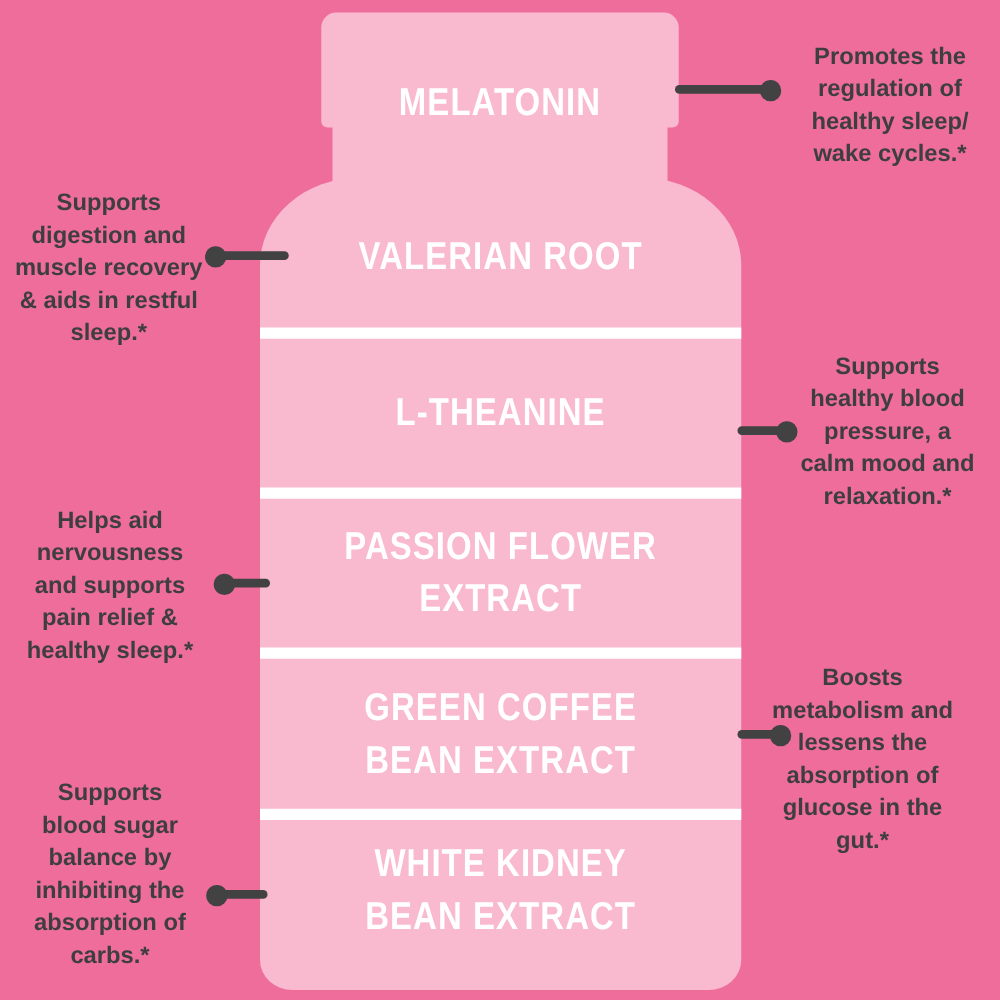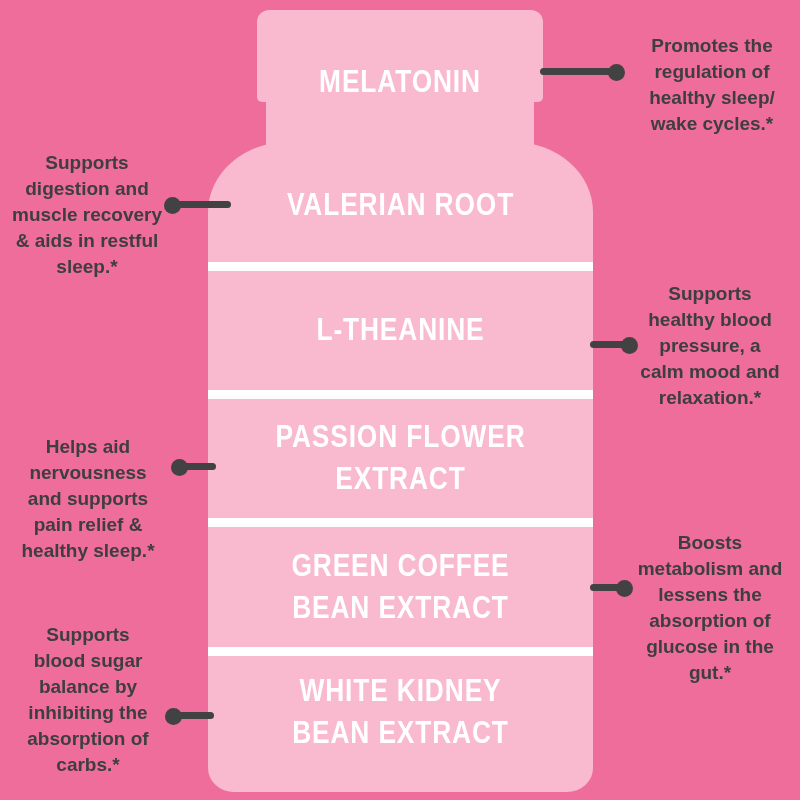--- a/index.html
+++ b/index.html
@@ -95,31 +95,31 @@
     <div class="co" style="left:620px;top:281px;width:180px;">Supports
 healthy blood
 pressure, a
 calm mood and
 relaxation.*</div>
   </div>
 
   <div>
     <div class="line" style="left:180px;top:463px;width:36px;"></div>
     <div class="dot" style="left:171px;top:459px;"></div>
-    <div class="co" style="left:0px;top:434px;width:176px;">Helps aid
+    <div class="co" style="left:0px;top:404px;width:176px;">Helps aid
 nervousness
 and supports
 pain relief &amp;
 healthy sleep.*</div>
   </div>
 
   <div>
     <div class="line" style="left:590px;top:584px;width:34px;"></div>
     <div class="dot" style="left:616px;top:580px;"></div>
-    <div class="co" style="left:622px;top:530px;width:176px;">Boosts
+    <div class="co" style="left:602px;top:530px;width:176px;">Boosts
 metabolism and
 lessens the
 absorption of
 glucose in the
 gut.*</div>
   </div>
 
   <div>
     <div class="line" style="left:174px;top:712px;width:40px;"></div>
     <div class="dot" style="left:165px;top:708px;"></div>

